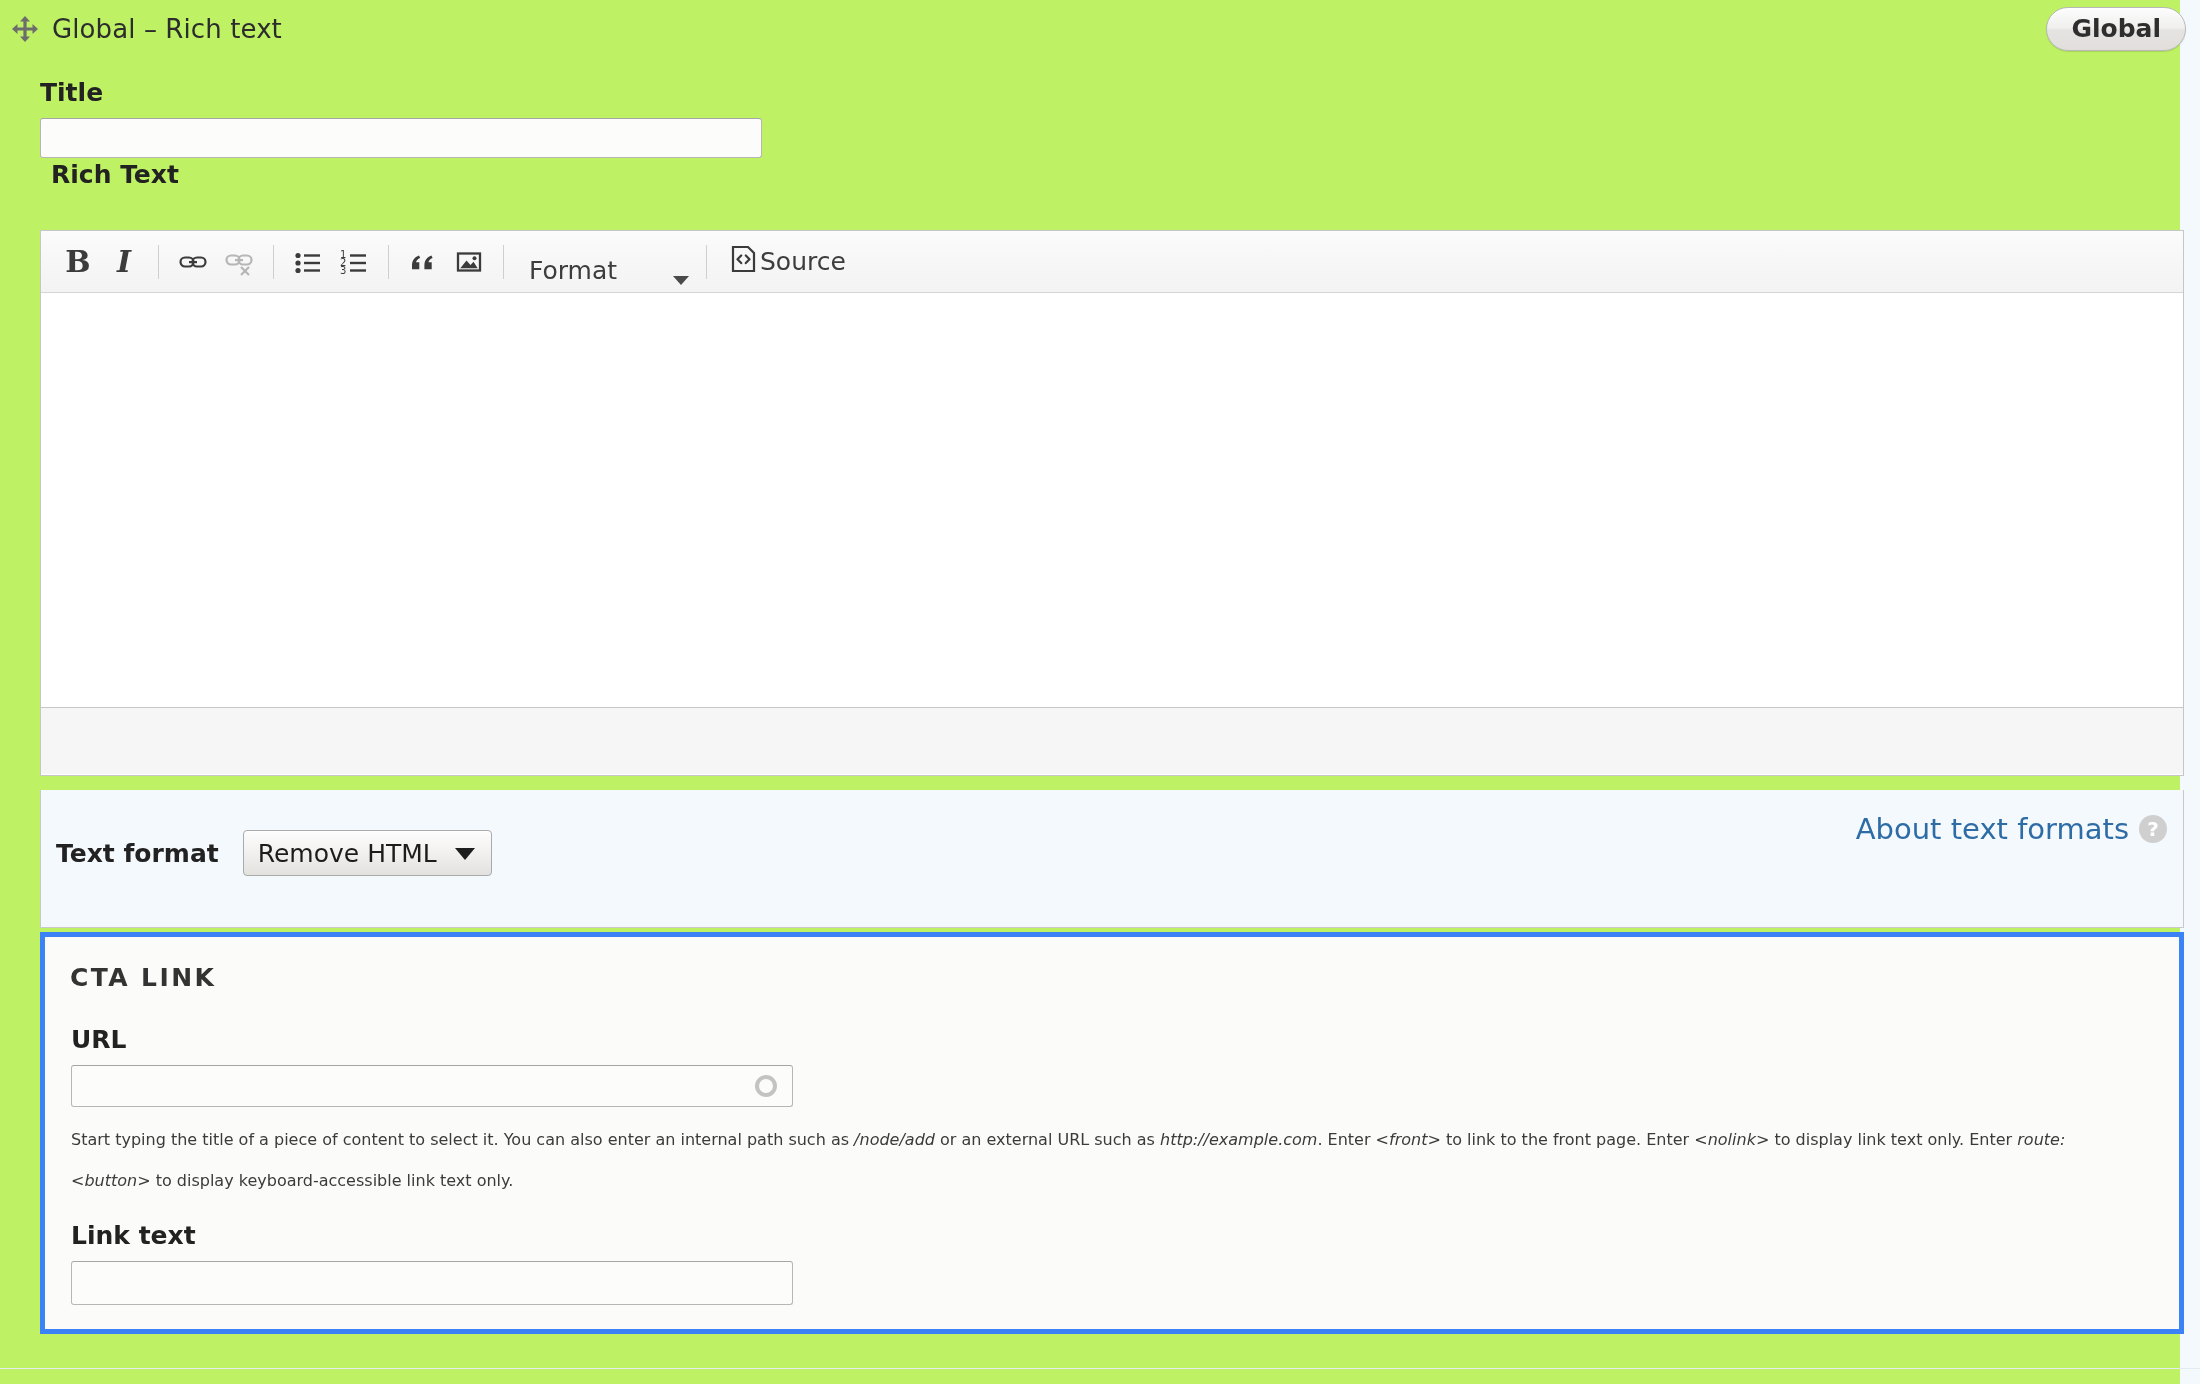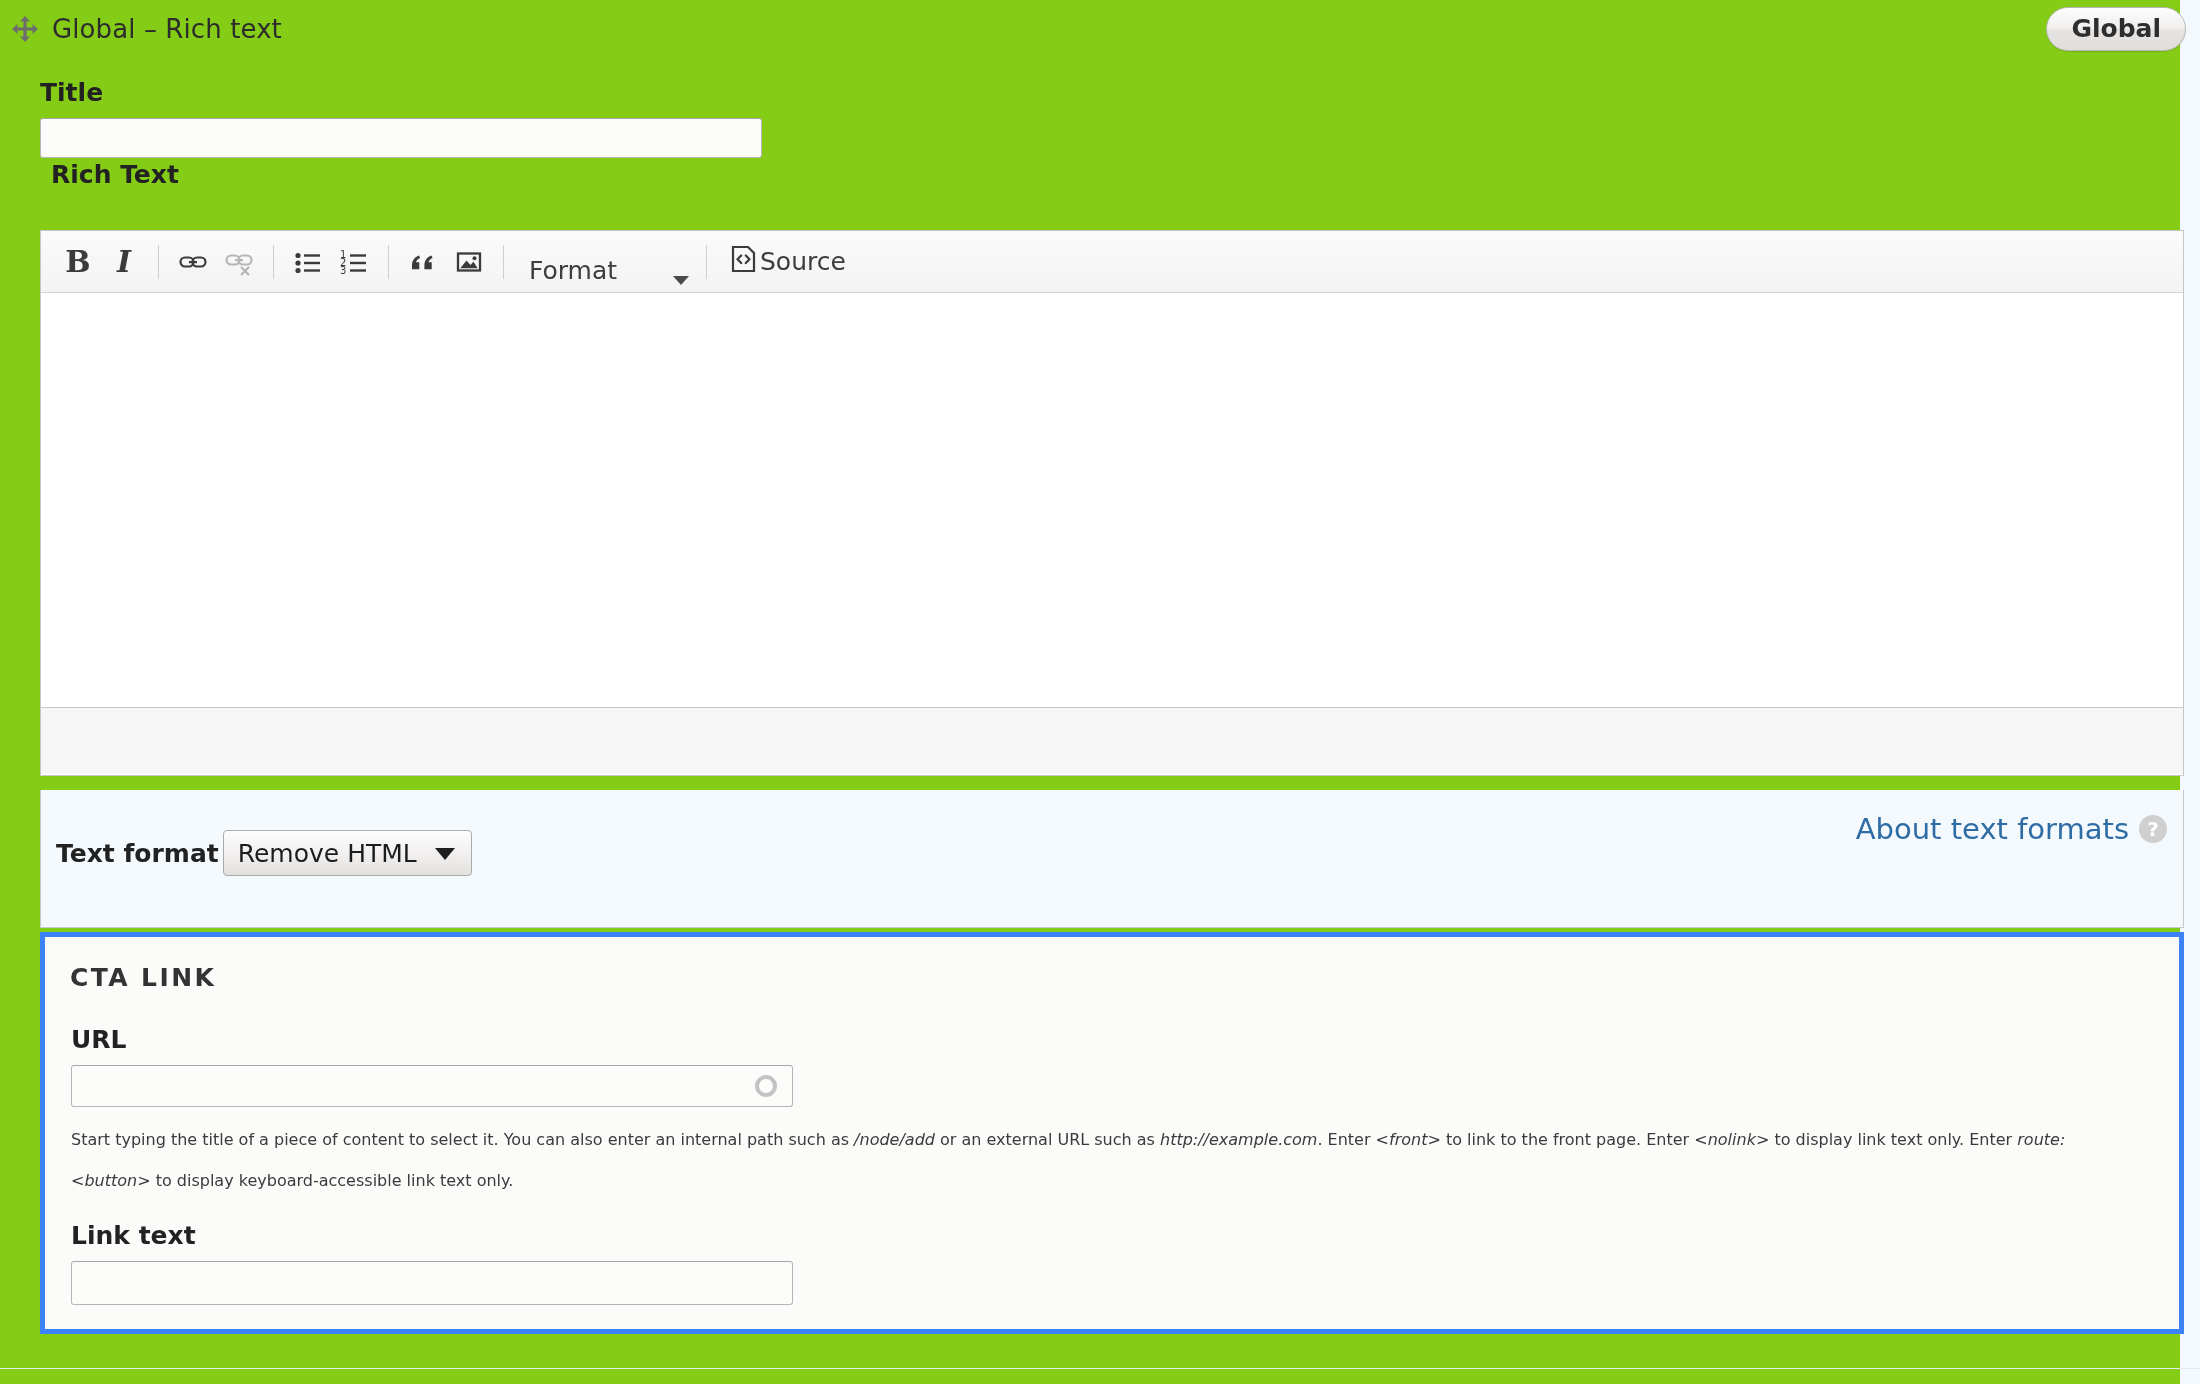--- a/index.html
+++ b/index.html
@@ -15,21 +15,21 @@
     font-size: 25px;
     color: #333333;
     -webkit-font-smoothing: antialiased;
     overflow: hidden;
   }
 
   .page {
     position: relative;
     width: 2180px;
     height: 1384px;
-    background: #84cc16;
+    background: #bef264;
     box-sizing: border-box;
   }
 
   
   .para-header {
     position: absolute;
     left: 0;
     top: 0;
     width: 2200px;
     height: 58px;
@@ -228,21 +228,21 @@
     position: absolute;
     left: 15px;
     top: 40px;
     display: flex;
     align-items: center;
   }
   .format-label {
     font-size: 25px;
     font-weight: bold;
     color: #222;
-    margin-right: 4px;
+    margin-right: 24px;
   }
   .select-box {
     position: relative;
     display: inline-flex;
     align-items: center;
     height: 46px;
     min-width: 200px;
     padding: 0 54px 0 14px;
     border: 1px solid #aaaaaa;
     border-radius: 4px;

